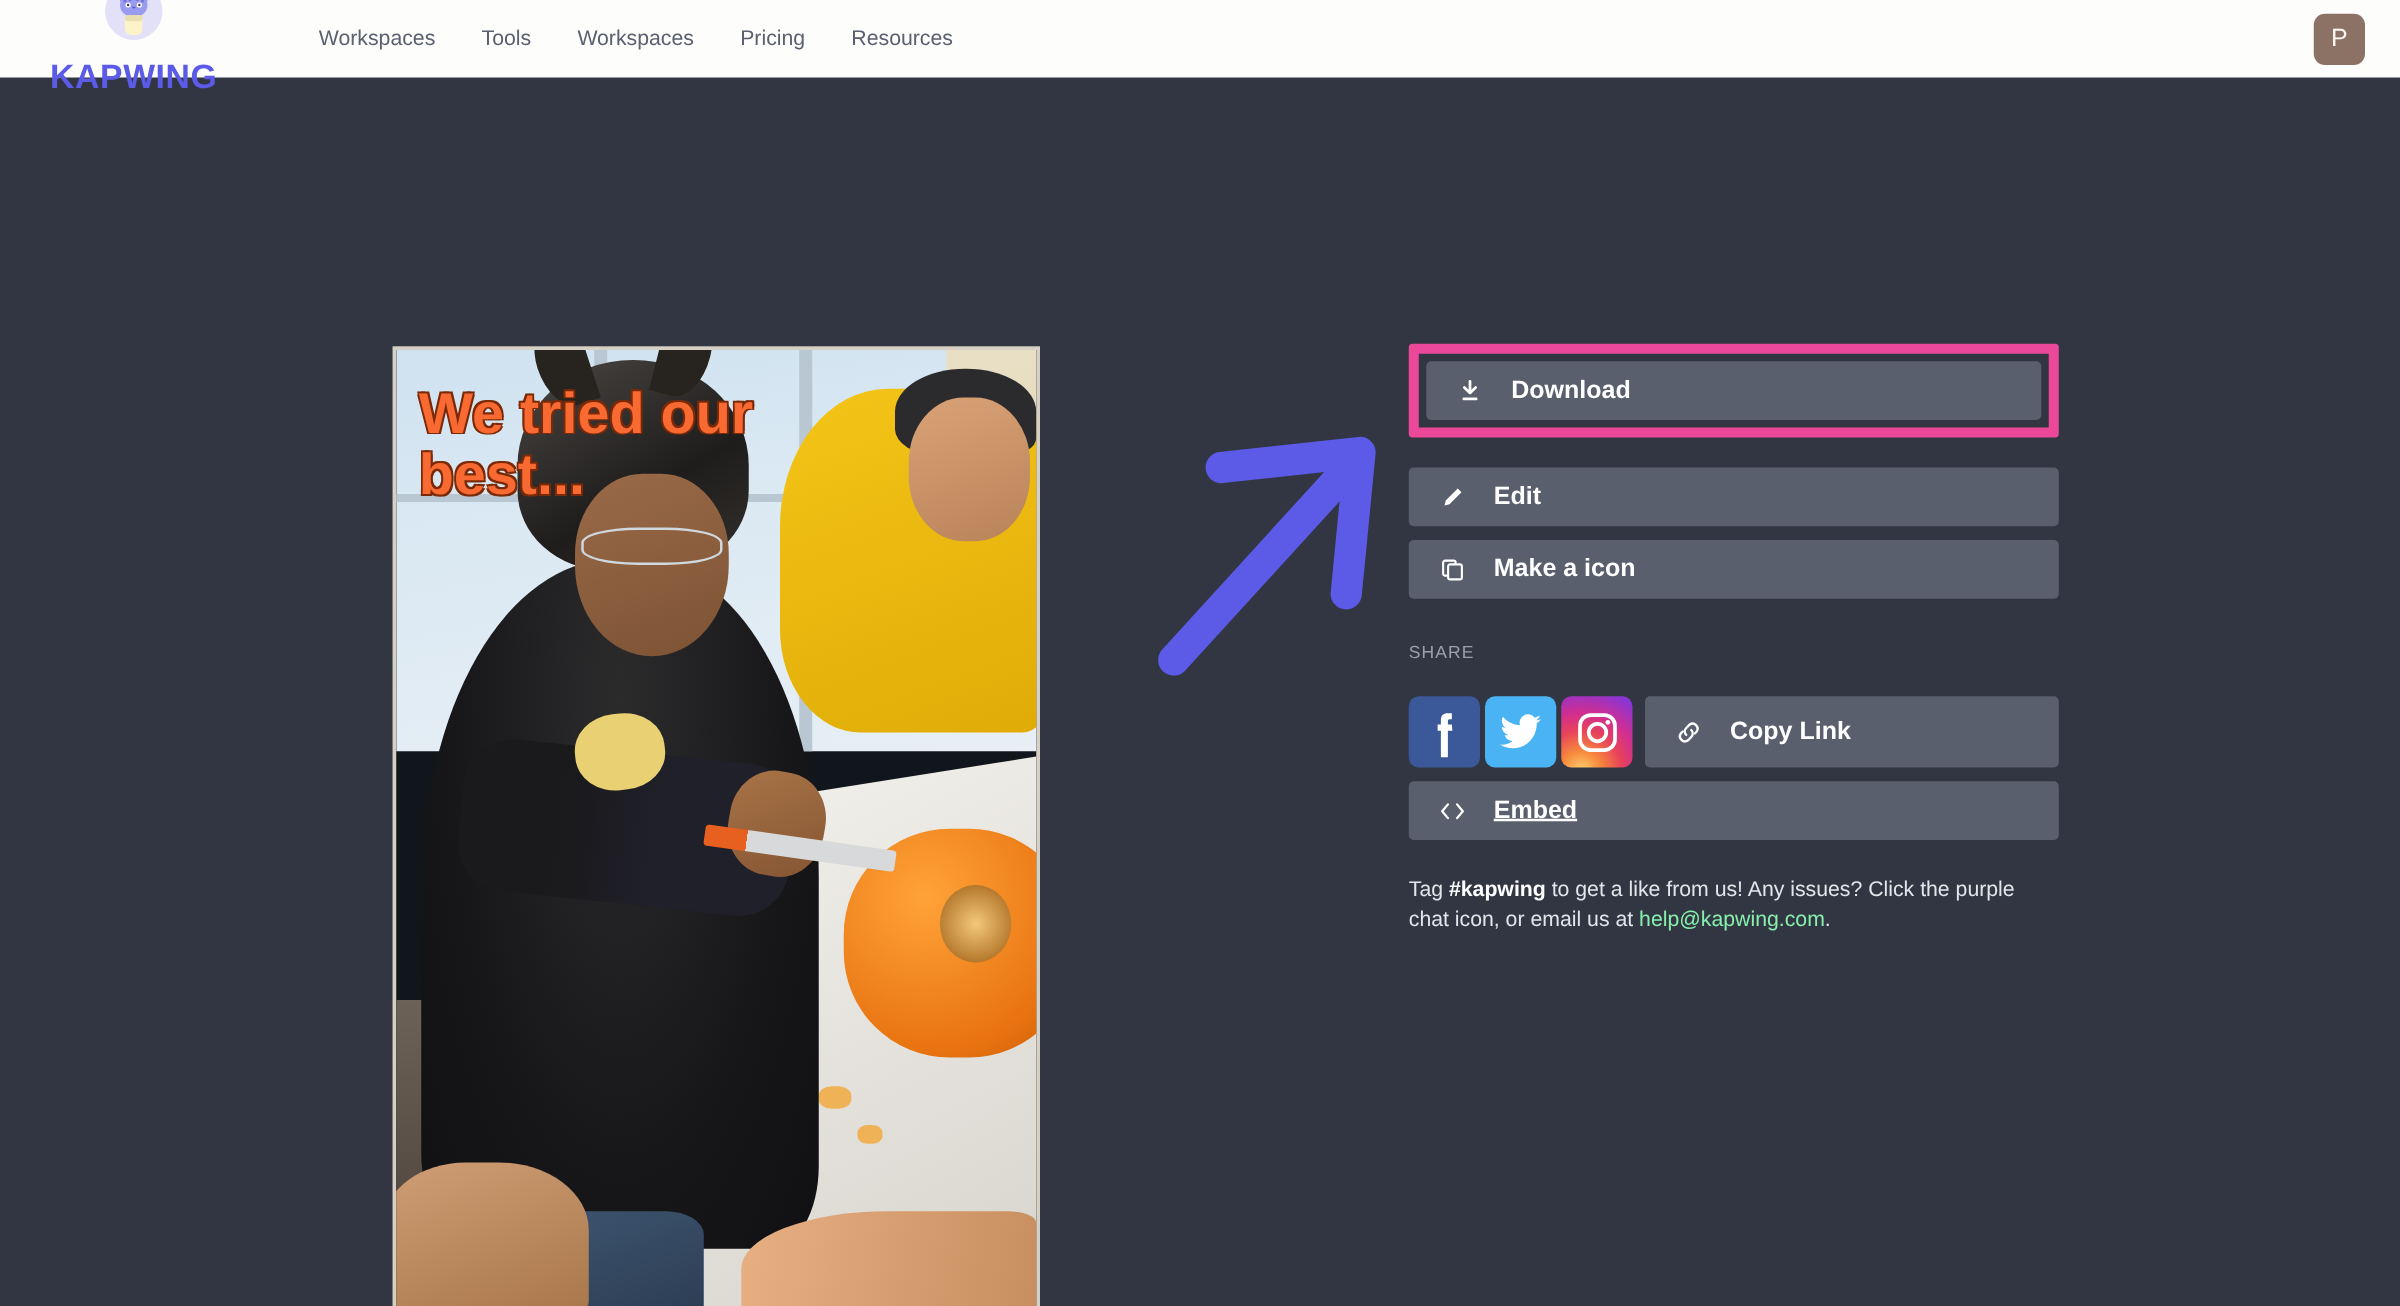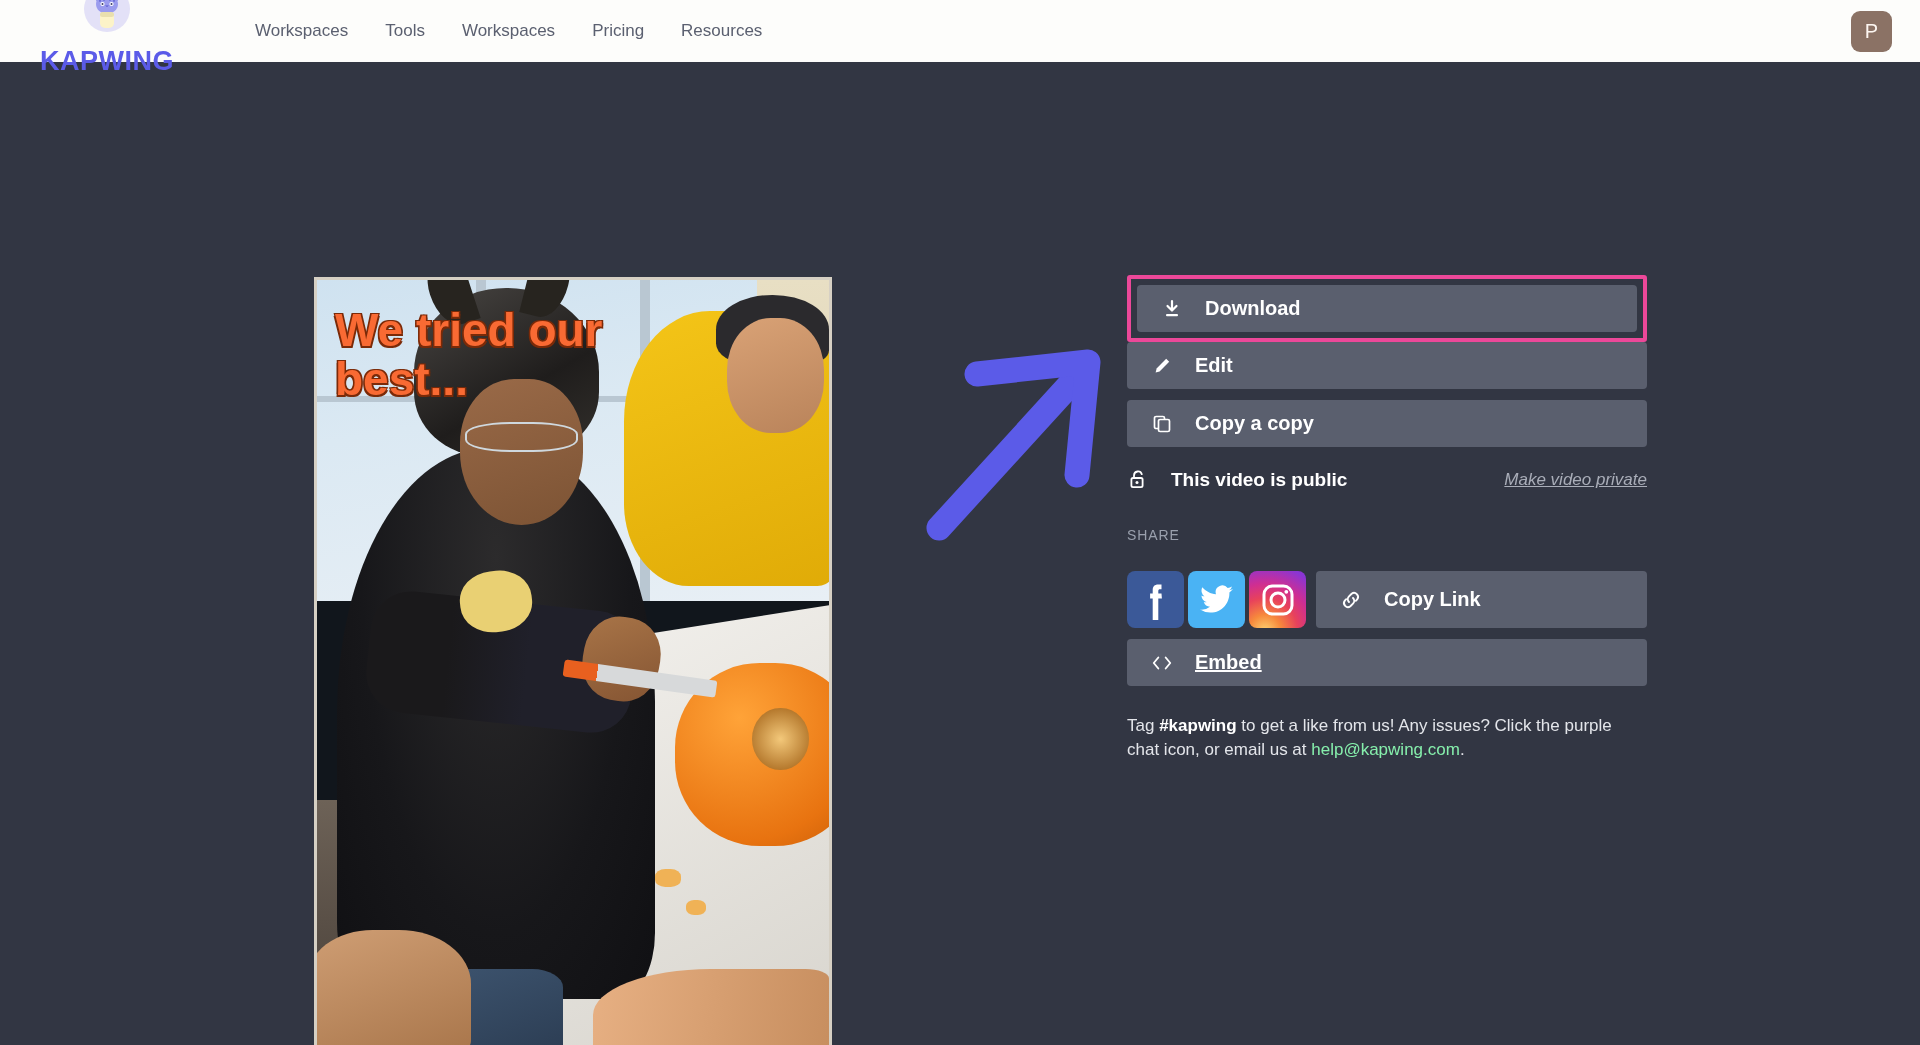--- a/index.html
+++ b/index.html
@@ -157,22 +157,22 @@
   .action-btn {
     height: 47px; background: #5a5f6e; border: none; border-radius: 4px;
     display: flex; align-items: center; width: 100%;
     color: #ffffff; cursor: pointer; margin-bottom: 11px;
     padding: 0 0 0 24px; gap: 22px;
   }
   .action-btn .label { font-size: 20px; font-weight: bold; }
   .action-icon { width: 22px; height: 22px; display:flex; align-items:center; justify-content:center; flex:none; }
 
   #download-highlight {
-    border: 4px solid #ec4899; border-radius: 3px;
-    padding: 6px; margin-bottom: 0;
+    border: 8px solid #ec4899; border-radius: 3px;
+    padding: 6px; margin-bottom: 24px;
   }
   #download-highlight .action-btn { margin-bottom: 0; }
 
   #visibility-row {
     display: flex; align-items: center; margin-top: 20px; height: 26px;
   }
   #visibility-label {
     font-size: 19px; font-weight: bold; color: #ffffff; margin-left: 22px;
   }
   #make-private-link {
@@ -326,34 +326,23 @@
       <span class="label">Edit</span>
     </button>
 
     <button class="action-btn">
       <span class="action-icon">
         <svg width="20" height="20" viewBox="0 0 20 20" aria-hidden="true">
           <rect x="2.5" y="2.5" width="10" height="12" rx="1.6" fill="none" stroke="#fff" stroke-width="1.7"></rect>
           <rect x="6.5" y="5.5" width="11" height="12" rx="1.6" fill="#5a5f6e" stroke="#fff" stroke-width="1.7"></rect>
         </svg>
       </span>
-      <span class="label">Copy a copy</span>
+      <span class="label">Make a icon</span>
     </button>
 
-    <div id="visibility-row">
-      <span class="action-icon">
-        <svg width="20" height="22" viewBox="0 0 20 22" aria-hidden="true">
-          <path d="M6 9 V6.4 a4 4 0 0 1 7.8 -1.2" fill="none" stroke="#fff" stroke-width="1.8" stroke-linecap="round"></path>
-          <rect x="3.4" y="9" width="11.2" height="9.2" rx="1.6" fill="none" stroke="#fff" stroke-width="1.8"></rect>
-          <circle cx="9" cy="13.6" r="1.5" fill="#fff"></circle>
-        </svg>
-      </span>
-      <span id="visibility-label">This video is public</span>
-      <a id="make-private-link">Make video private</a>
-    </div>
 
     <div id="share-heading">SHARE</div>
 
     <div id="share-row">
       <div class="social-btn" id="share-facebook">
         <svg width="34" height="40" viewBox="0 0 34 40" aria-hidden="true">
           <path d="M22.5 13.5 h-3.2 v-2.6 c0-1.1 .5-1.6 1.7-1.6 h1.5 V4.6 h-3.2 c-3.9 0-5.6 2.1-5.6 5.6 v3.3 h-2.6 v5 h2.6 V40 h5.6 V18.5 h3.6 Z" fill="#fff"></path>
         </svg>
       </div>
       <div class="social-btn" id="share-twitter">

